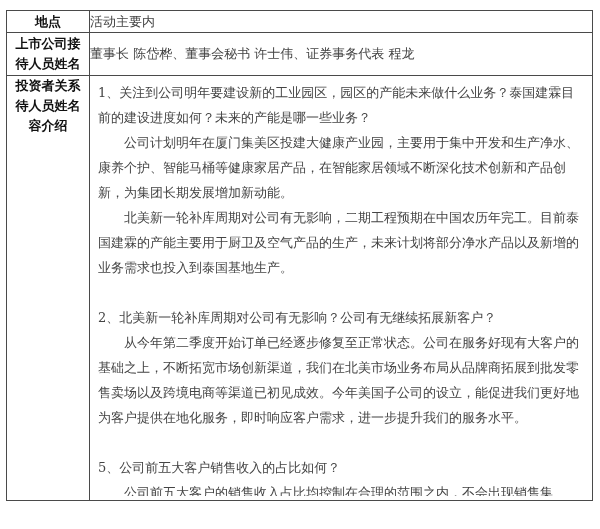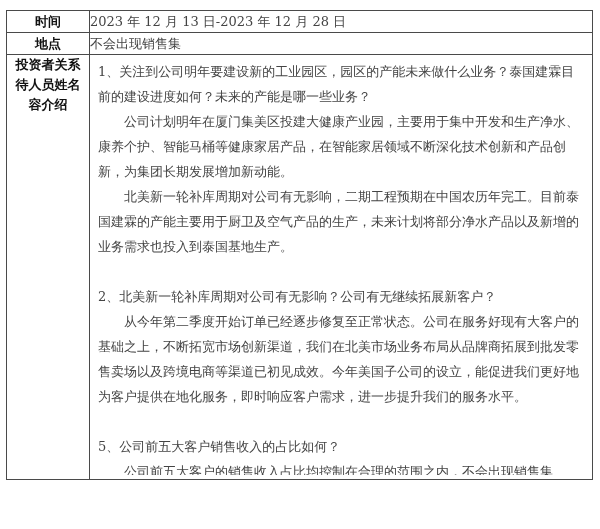--- a/index.html
+++ b/index.html
@@ -31,27 +31,30 @@
   .q { }
   .a { text-indent: 2em; }
   .gap { height: 25px; }
   .clip { overflow: hidden; height: 420px; }
 </style>
 </head>
 <body>
 
 <table class="record">
   <tbody>
-      <tr class="r-time">
-    <td class="label">时间</td>
-    <td class="value">2023 年 12 月 13 日-2023 年 12 月 28 日</td>
-  </tr>
   <tr class="r-place">
     <td class="label">地点</td>
-    <td class="value">不会出现销售集</td>
+    <td class="value">活动主要内</td>
+  </tr>
+  <tr class="r-staff">
+    <td class="label multi">
+      <div>上市公司接</div>
+      <div>待人员姓名</div>
+    </td>
+    <td class="value staff">董事长 陈岱桦、董事会秘书 许士伟、证券事务代表 程龙</td>
   </tr>
   <tr class="r-body">
     <td class="label multi body-label">
       <div>投资者关系</div>
       <div>待人员姓名</div>
       <div>容介绍</div>
     </td>
     <td>
       <div class="clip">
         <div class="body-wrap">

